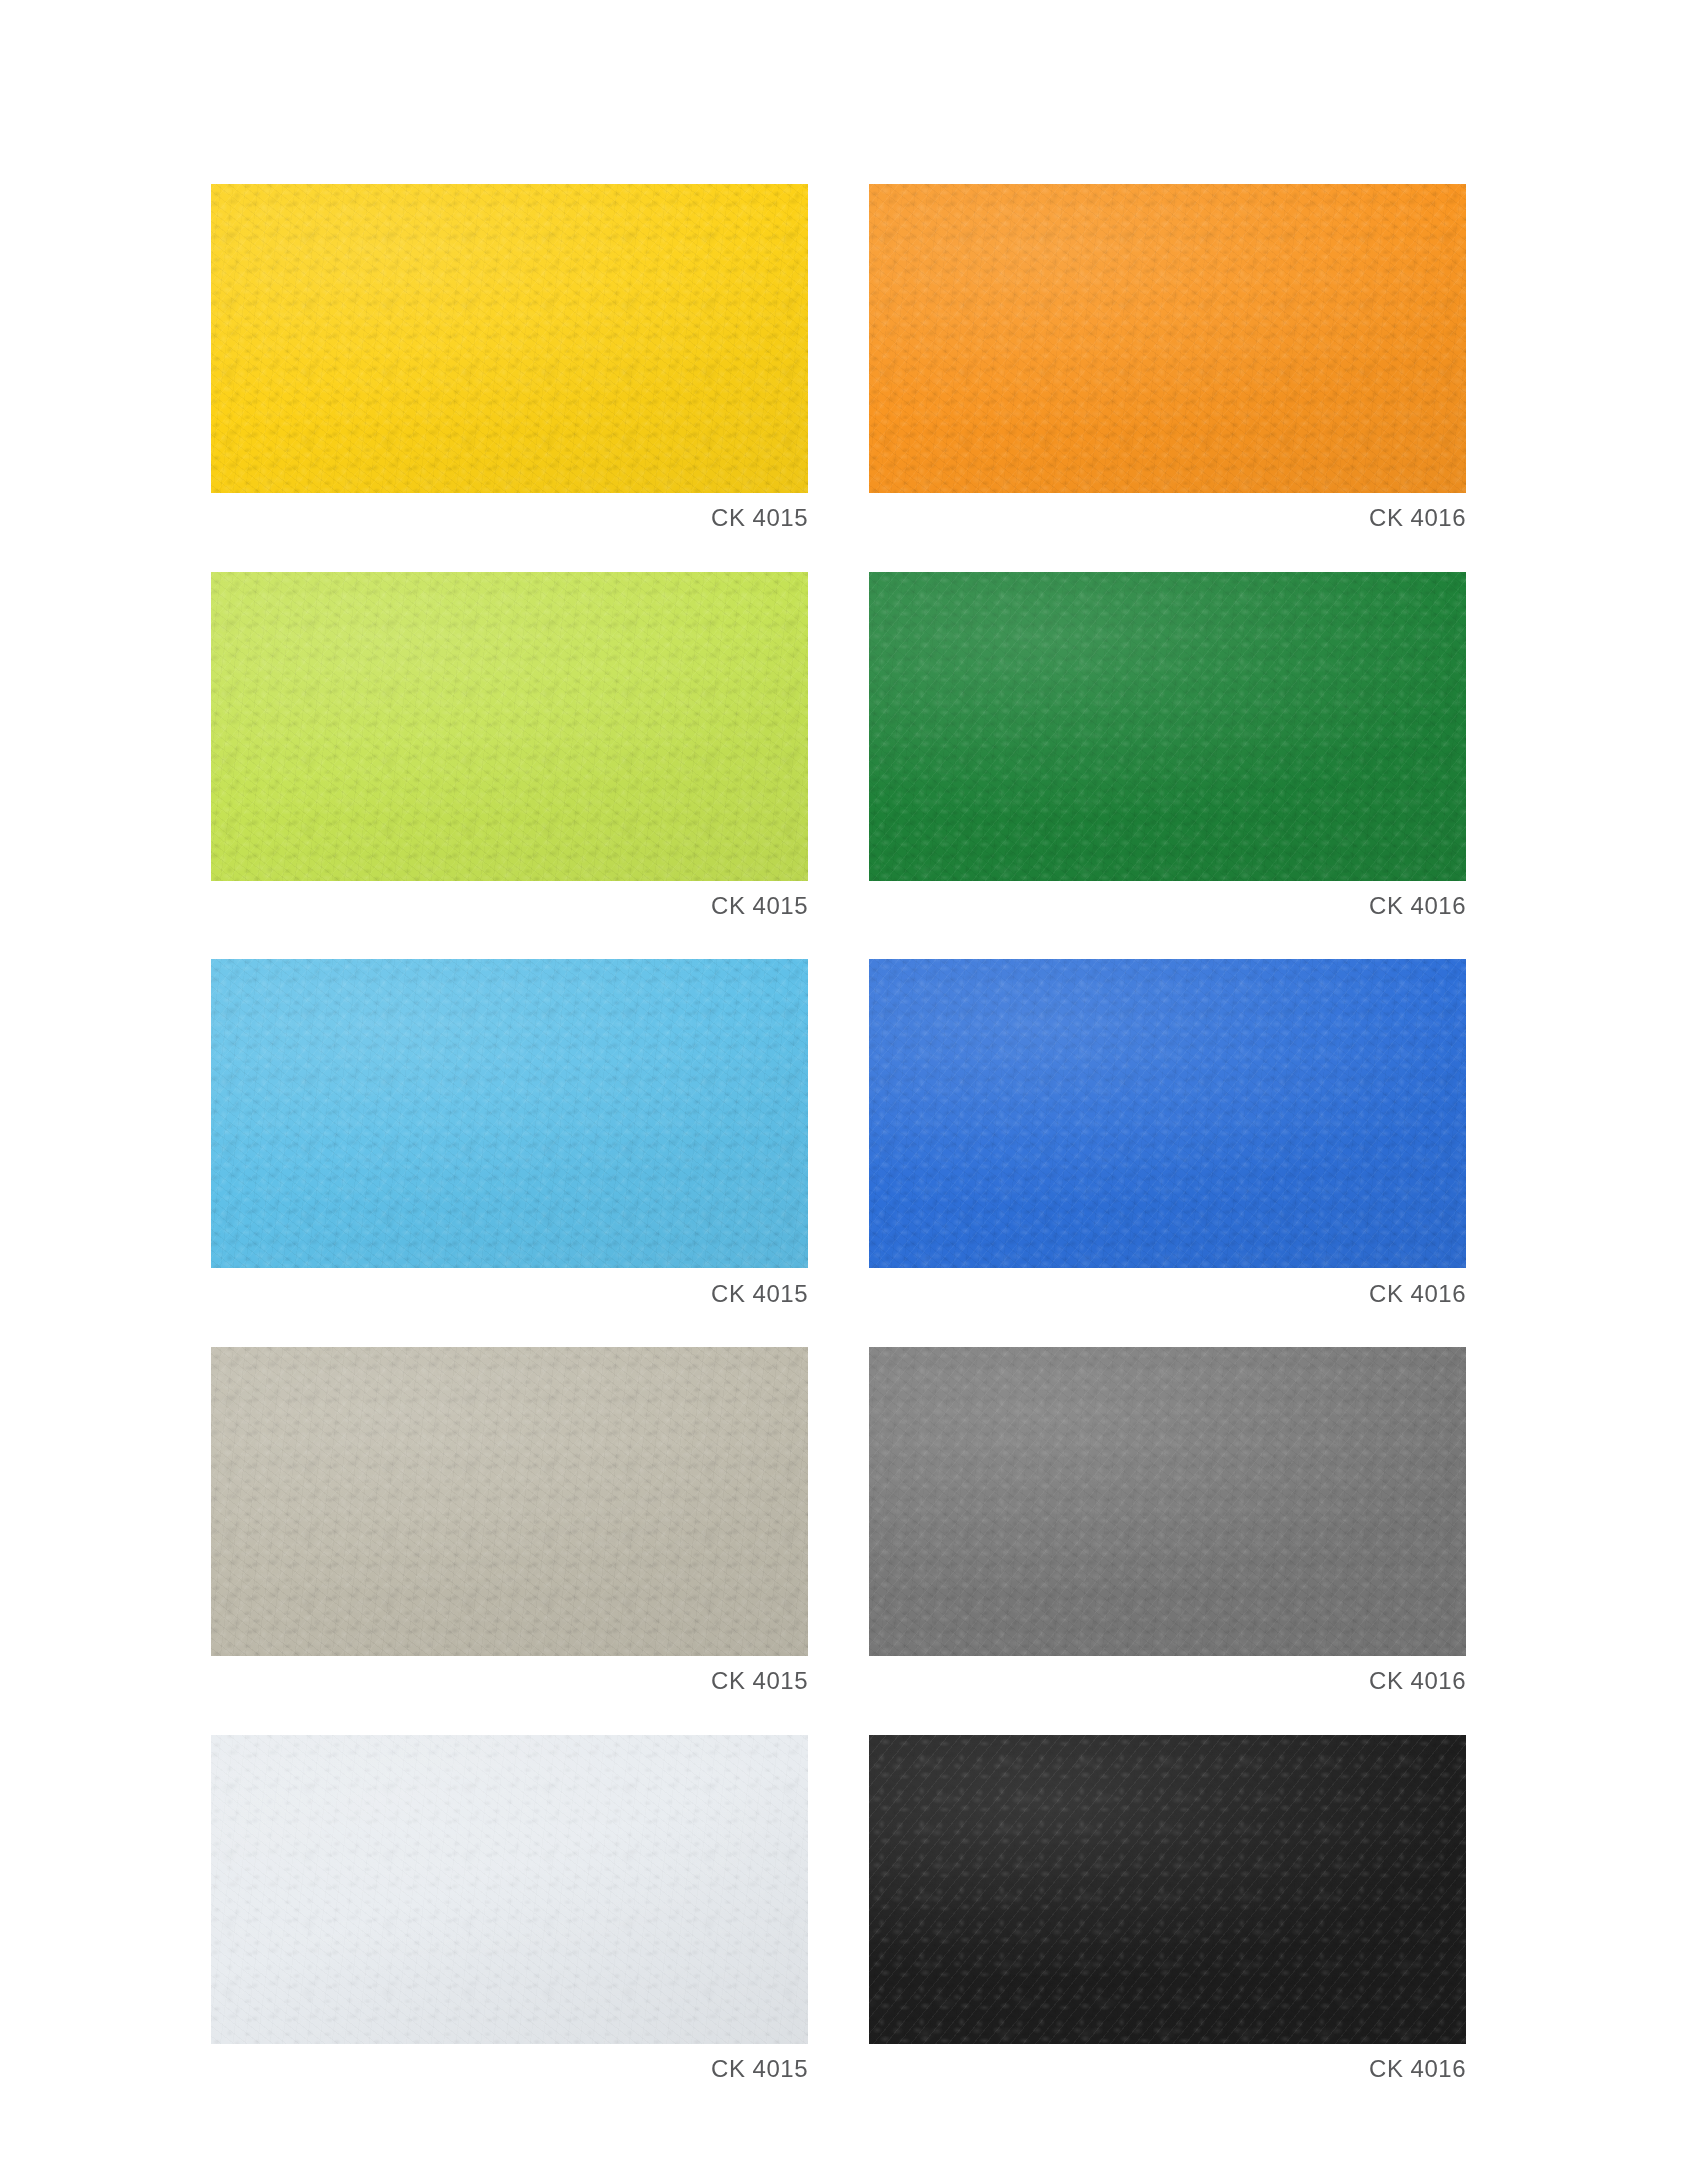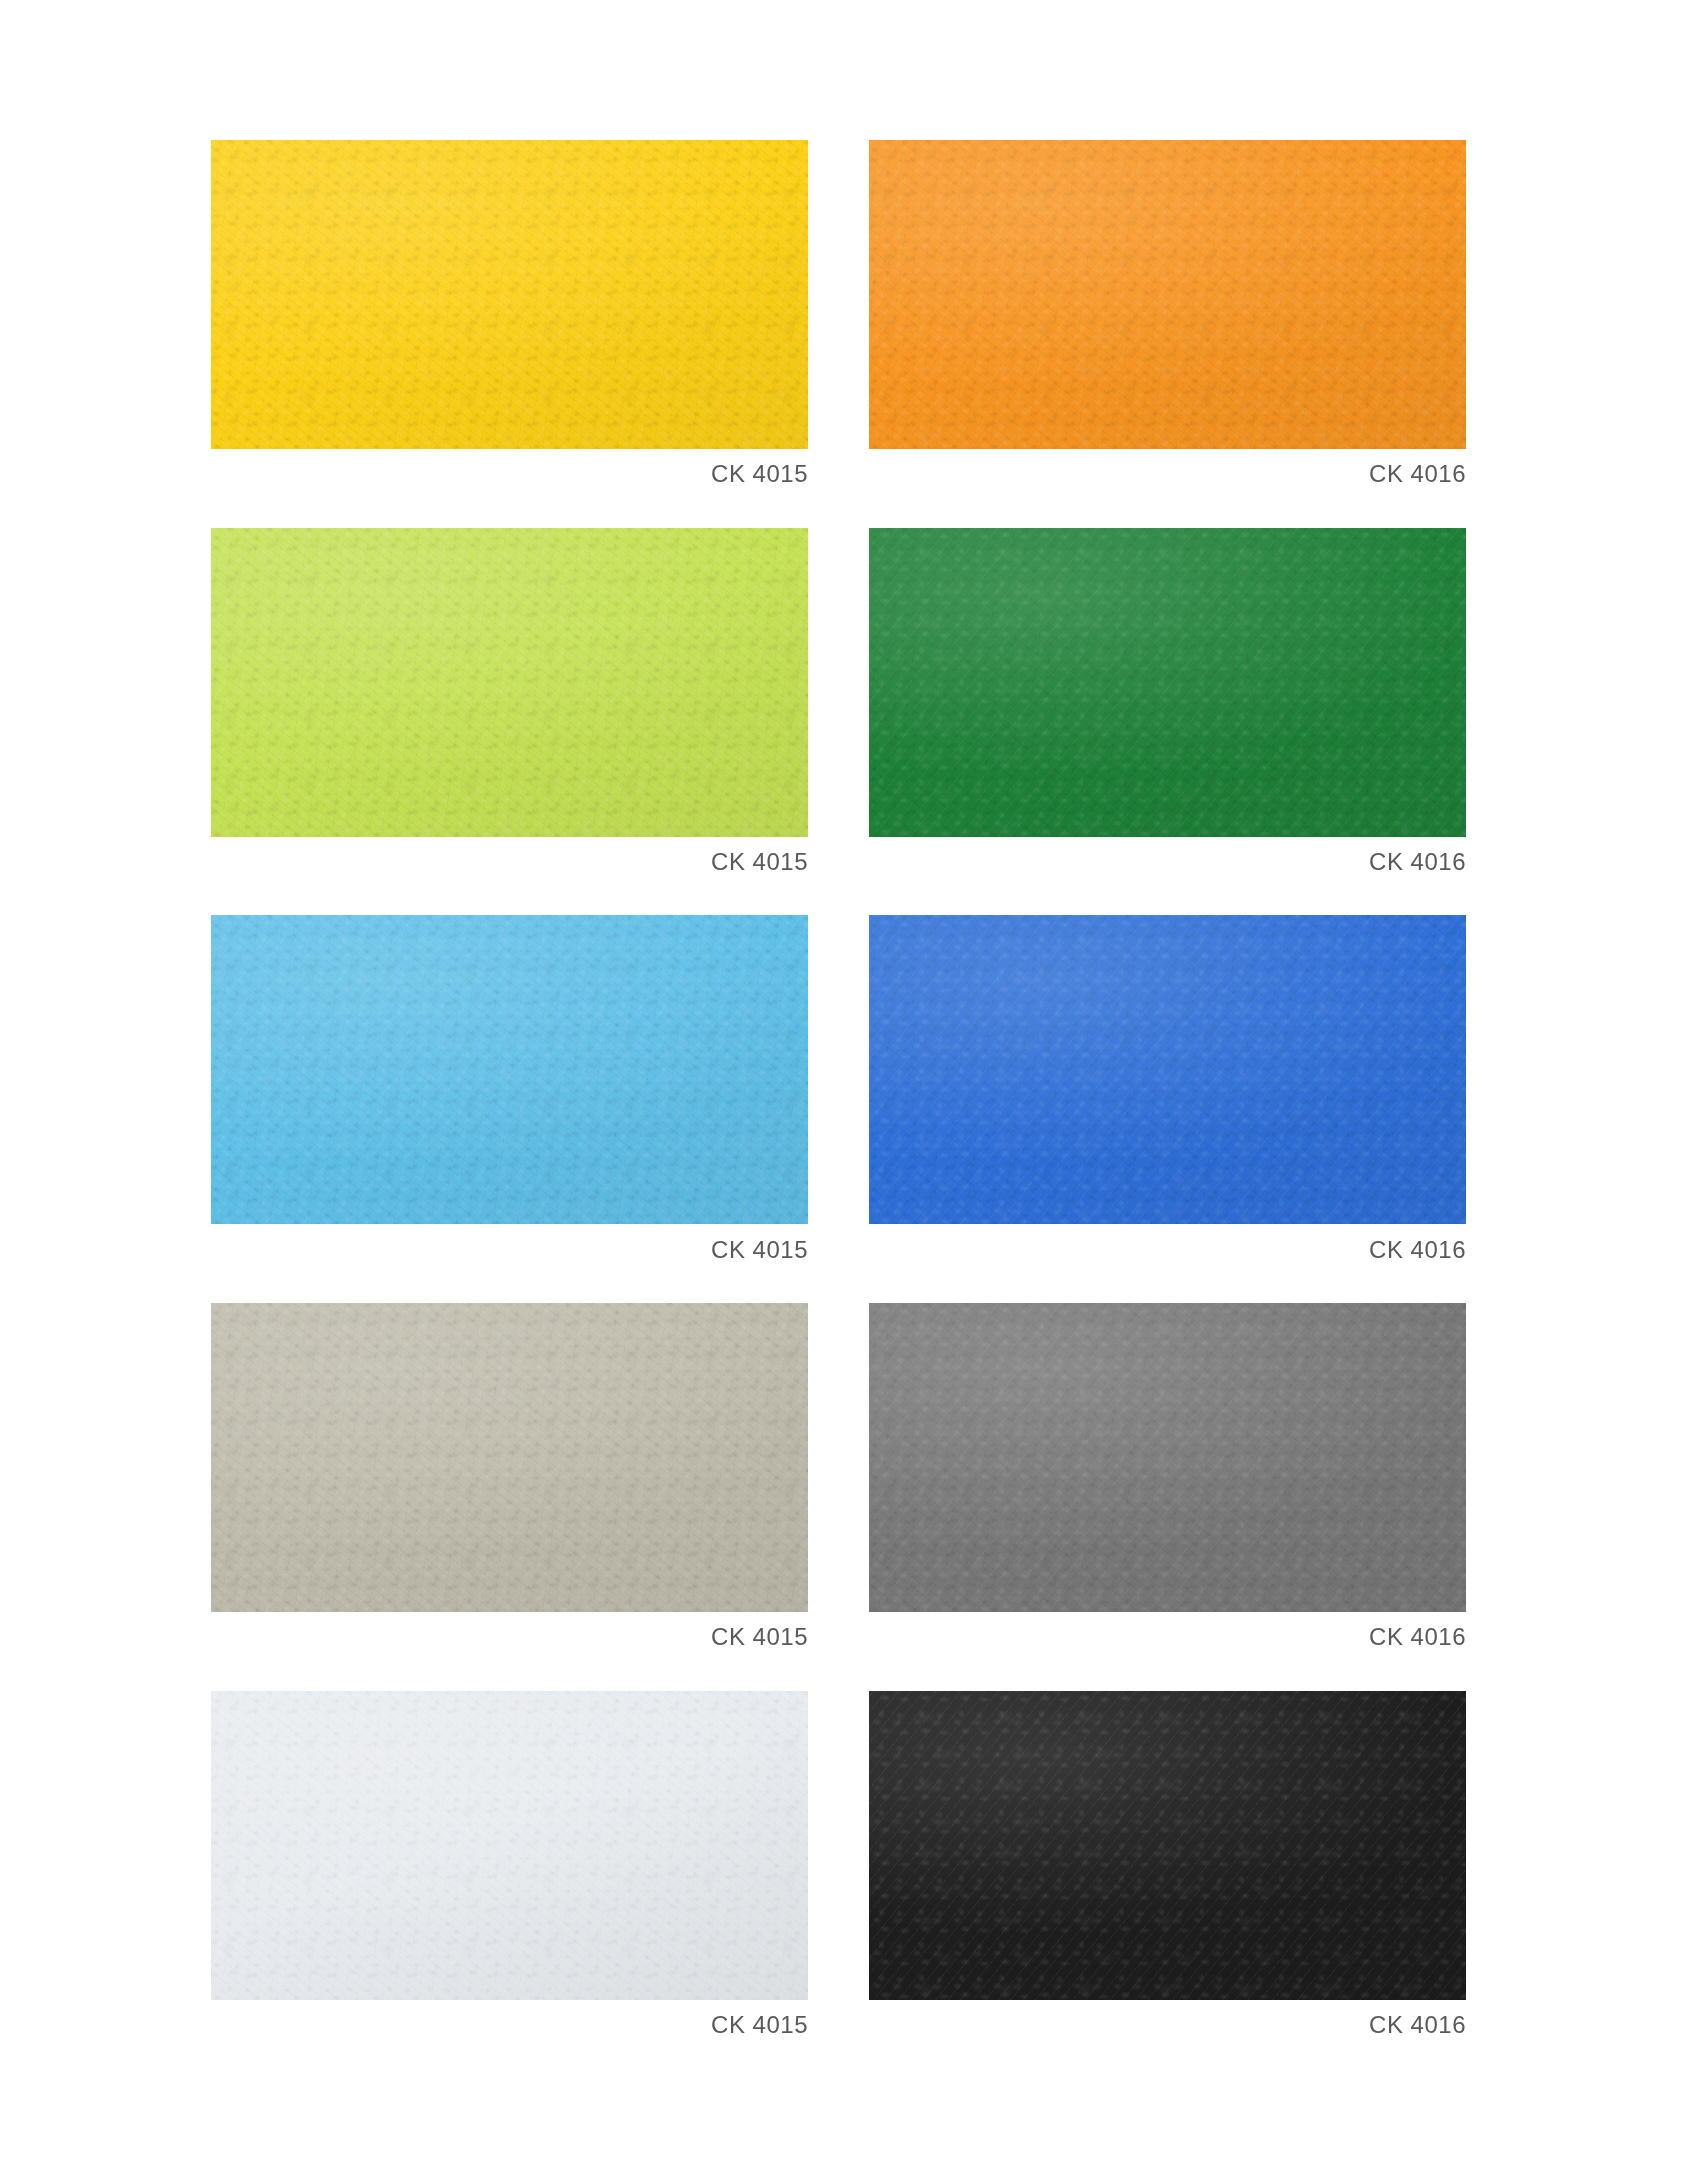--- a/index.html
+++ b/index.html
@@ -23,20 +23,21 @@
     box-sizing: border-box;
     padding: 140px 211px 0 211px;
   }
 
   .swatch-grid {
     display: grid;
     grid-template-columns: 597px 597px;
     column-gap: 61px;
     row-gap: 40px;
     width: 1255px;
+    margin-top: 44px;
   }
 
   .swatch-cell {
     width: 597px;
     display: block;
   }
 
   .swatch-chip {
     position: relative;
     width: 597px;

